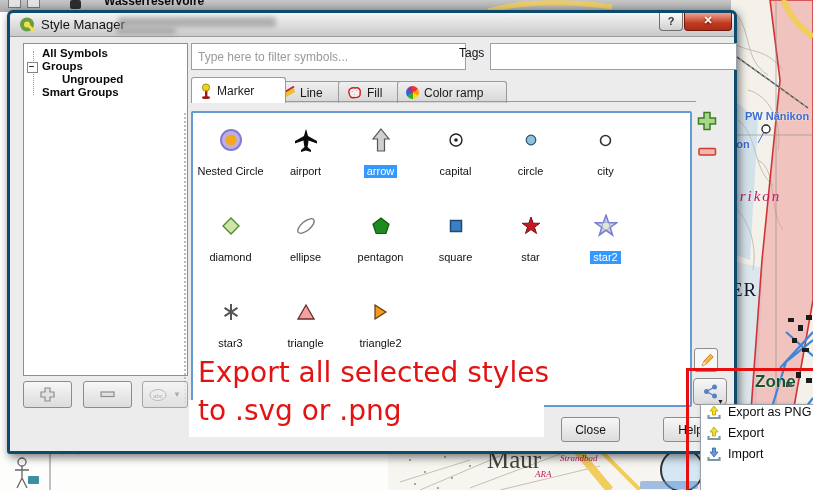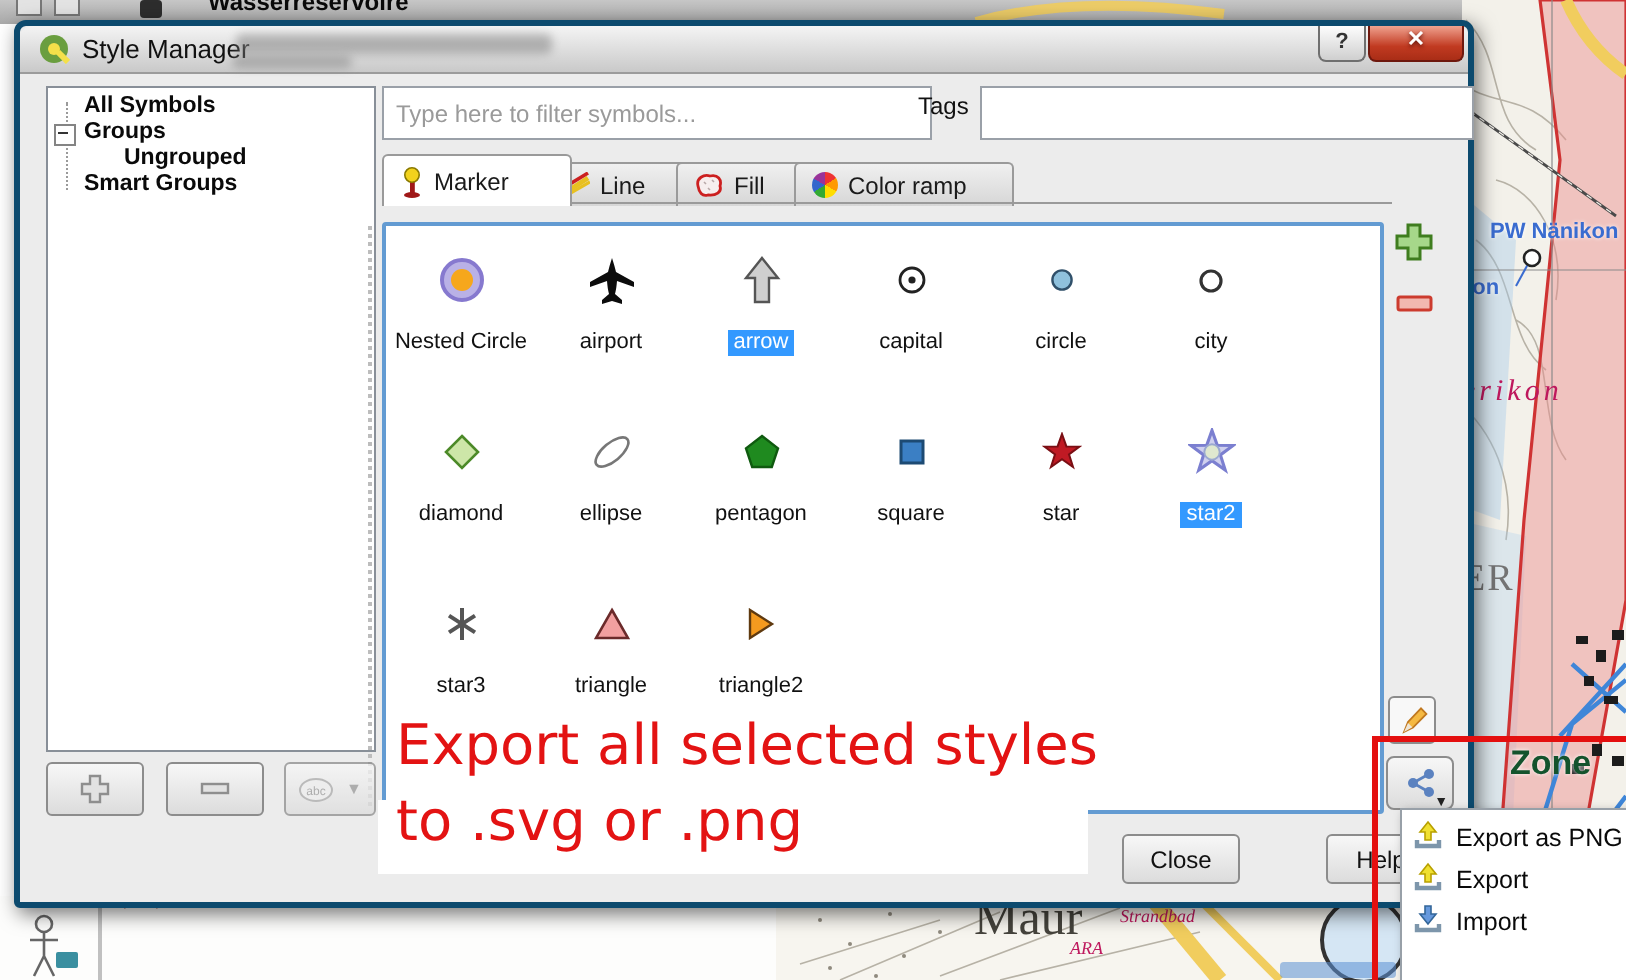--- a/index.html
+++ b/index.html
@@ -61,21 +61,21 @@
   .sym-label{display:inline-block;font-size:11px;color:#111;line-height:13px;padding:0 3px;}
   .sym-label.sel{background:#3399ff;color:#fff;}
 
   .gray-btn{border:1px solid #8c8c8c;border-radius:3px;
     background:linear-gradient(#f7f7f7,#dcdcdc);display:flex;align-items:center;justify-content:center;}
   .gray-btn.txt{font-size:12px;color:#111;}
 
   
   #export-menu{left:700px;top:404px;width:112px;height:85px;background:#fff;
     border:1px solid #98a0a8;box-shadow:2px 2px 5px rgba(0,0,0,.35);z-index:30;}
-  .menu-item{position:relative;height:21px;display:flex;align-items:flex-end;font-size:12.5px;color:#0a0a0a;}
+  .menu-item{position:relative;height:21px;display:flex;align-items:flex-start;font-size:12.5px;color:#0a0a0a;}
   .menu-item .mi-icon{width:16px;margin:0 6px 0 5px;}
   .menu-item.hl{background:linear-gradient(#5aa5ec,#2e82d8);}
 
   
   #ann-box{left:189px;top:400px;width:355px;height:37px;background:#fff;z-index:20;}
   .ann-text{position:absolute;z-index:21;font-family:"DejaVu Sans",sans-serif;
     font-size:28px;color:#e31313;white-space:nowrap;}
   #red-rect{left:686px;top:368px;width:127px;height:122px;border:3px solid #e40f0f;
     z-index:40;pointer-events:none;}
 </style>
@@ -111,21 +111,21 @@
         <rect x="55" y="428" width="6" height="4"></rect>
       <rect x="68" y="436" width="6" height="5"></rect>
         <rect x="79" y="440" width="5" height="5"></rect>
     </g>
     <line x1="30" y1="143" x2="36" y2="132" stroke="#3a6cd0" stroke-width="1"></line>
     <circle cx="38" cy="129" r="4" fill="#fff" stroke="#222" stroke-width="1.3"></circle>
   </svg>
   <div class="maplabel blue-label" style="left:17px;top:110px;">PW Nänikon</div>
   <div class="maplabel blue-label" style="left:-1px;top:138px;">ikon</div>
   <div class="maplabel serif-label" style="left:3px;top:188px;font-style:italic;font-size:15px;letter-spacing:2px;">erikon</div>
-  <div class="maplabel serif-label" style="left:3px;top:279px;font-size:19px;letter-spacing:1px;color:#737373;">ER</div>
+  <div class="maplabel serif-label" style="left:3px;top:279px;font-size:19px;letter-spacing:1px;color:#0f172a;">ER</div>
   <div class="maplabel" style="left:27px;top:372px;font-weight:bold;font-size:17px;color:#14532d;text-shadow:0 0 2px #fff;">Zone</div>
 </div>
 
 <div class="abs" id="map-bottom">
   <svg width="813" height="42">
     <rect x="388" width="425" height="42" fill="#f7f5ef"></rect>
     <path d="M400 34 L470 12 M420 42 L500 8 M470 40 L560 6 M500 42 L600 18" stroke="#b7b2a6" stroke-width="0.8" fill="none"></path>
     <g fill="#8f8a7e">
         <circle cx="410" cy="12" r="1"></circle>
         <circle cx="425" cy="24" r="1"></circle>

